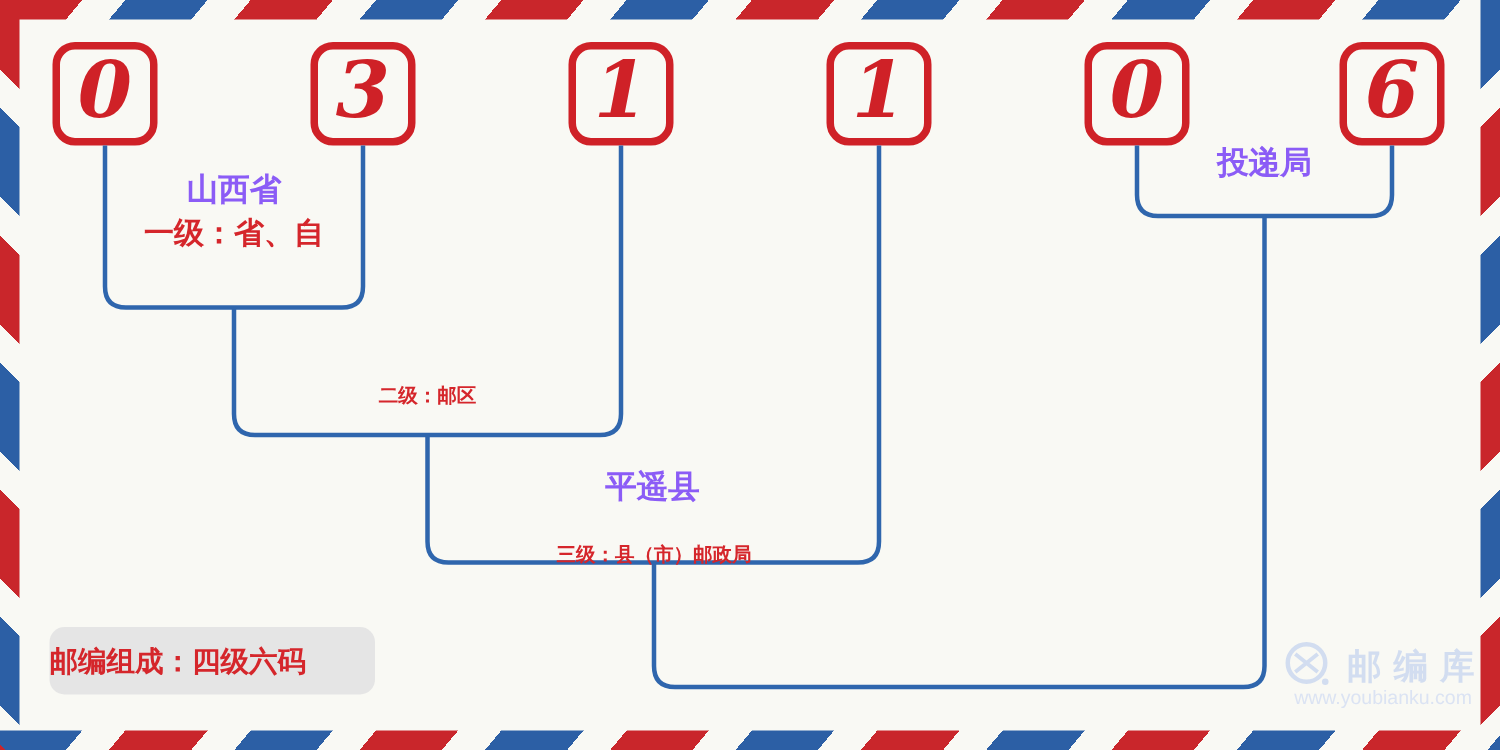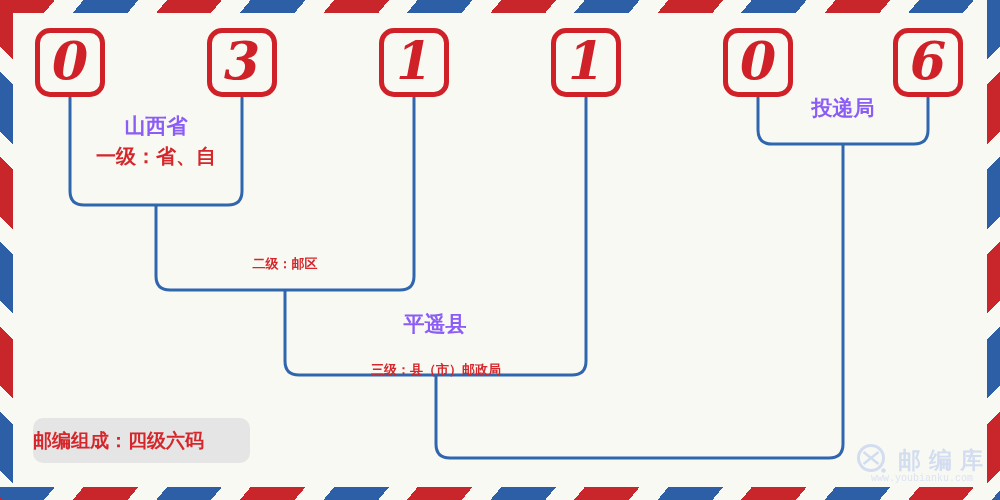--- a/index.html
+++ b/index.html
@@ -39,26 +39,26 @@
   .name-lg{font-size:21px;}
   .desc{font-size:13px;}
 
   .composition-badge{
     position:absolute;left:33px;top:418px;width:217px;height:45px;
     background:#e5e5e5;border-radius:10px;
     display:flex;align-items:center;justify-content:flex-start;
     font-size:19px;font-weight:bold;color:#d5262b;
   }
 
-  .watermark{position:absolute;left:852px;top:424px;width:140px;height:52px;margin-top:16px;}
+  .watermark{position:absolute;left:852px;top:424px;width:140px;height:52px;}
   .wm-icon{position:absolute;left:4px;top:3px;}
   .wm-brand{position:absolute;left:46px;top:5px;font-size:23px;font-weight:bold;
     letter-spacing:8px;color:#d2ddf0;white-space:nowrap;}
   .wm-url{position:absolute;left:0px;top:33px;width:140px;text-align:center;
-    font-size:10px;color:#dbe3f3;white-space:nowrap;font-family:Liberation Mono, monospace;}
+    font-size:13px;color:#dbe3f3;white-space:nowrap;}
 </style>
 </head>
 <body>
 
 <div class="frame">
 
   <div class="band band-top"></div>
   <div class="band band-bottom"></div>
   <div class="band band-left"></div>
   <div class="band band-right"></div>

